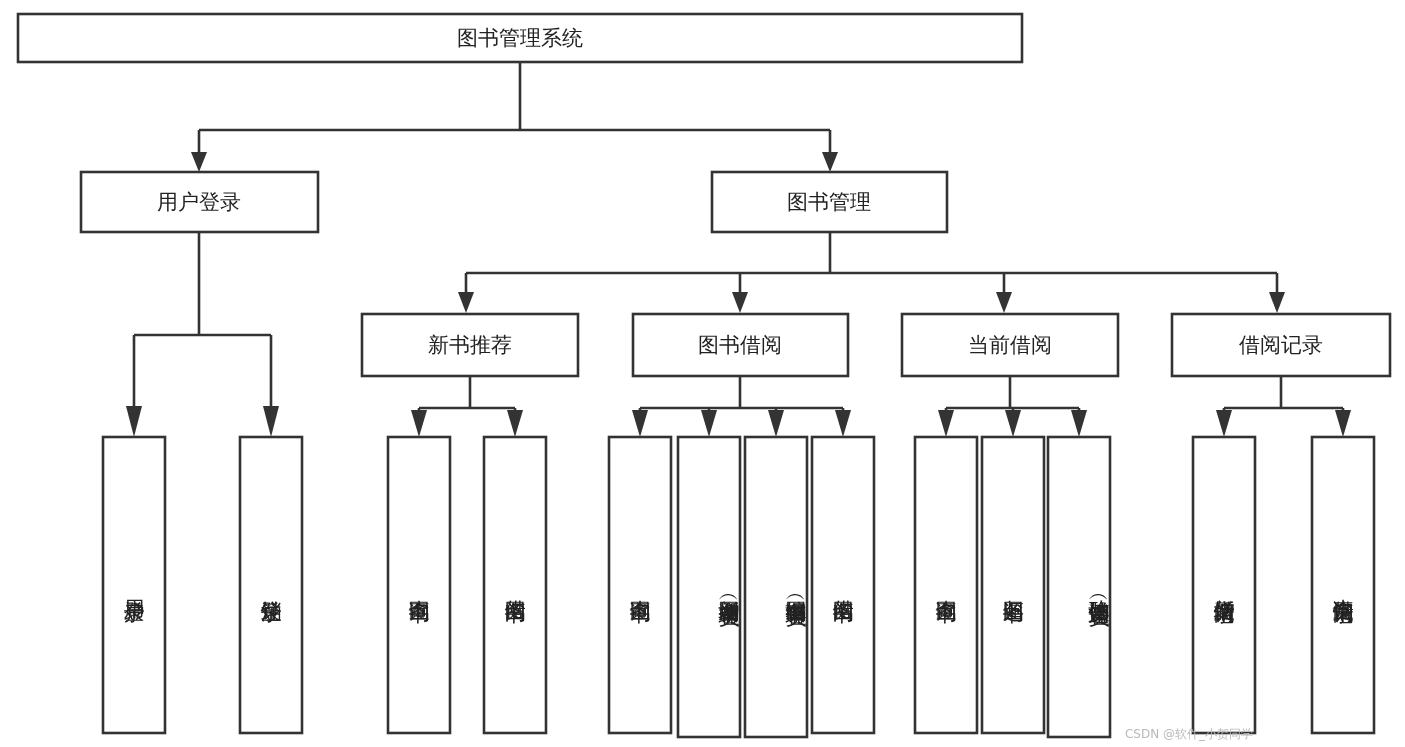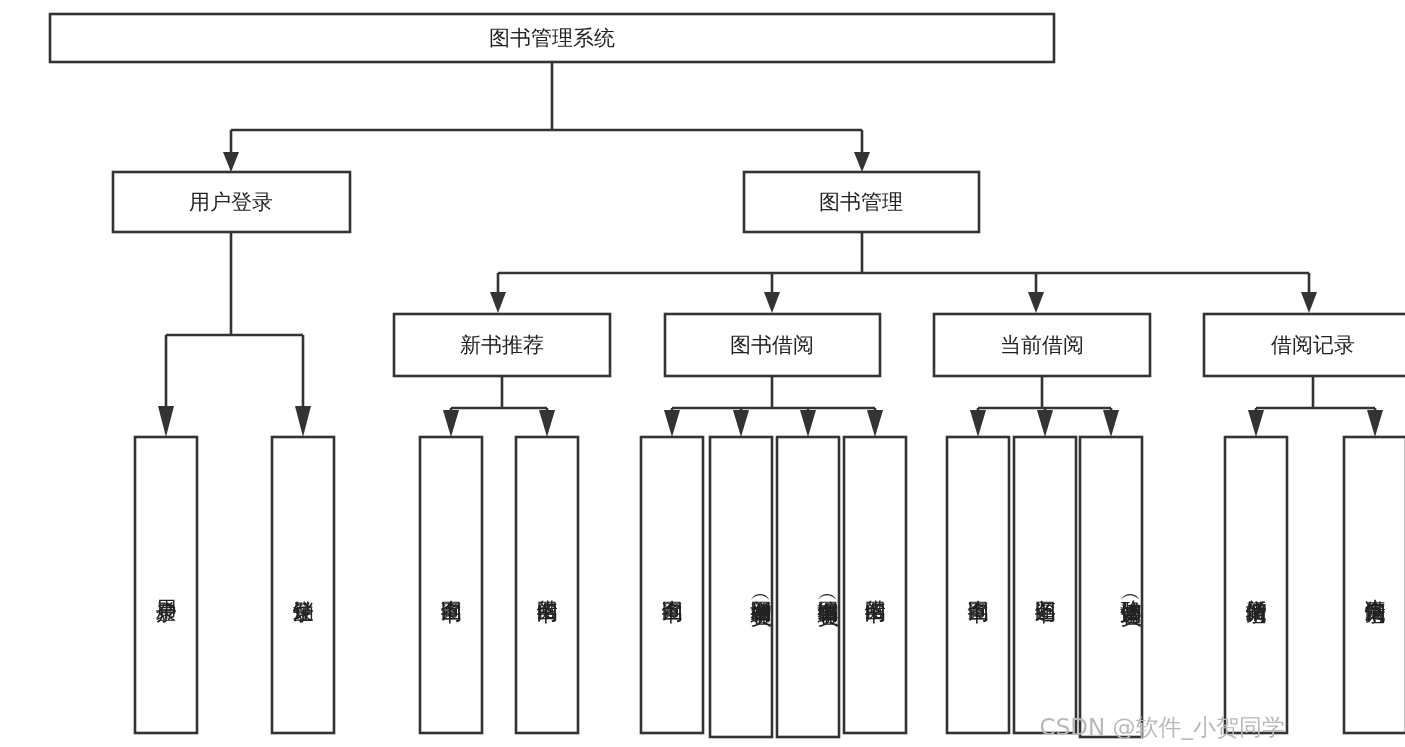--- a/index.html
+++ b/index.html
@@ -11,21 +11,20 @@
     width: 1405px;
     height: 747px;
     font-family: "DejaVu Sans", "Liberation Sans", sans-serif;
     overflow: hidden;
     position: relative;
   }
   #diagram-root {
     position: relative;
     width: 1261px;
     height: 747px;
-    margin-left: 32px;
   }
   svg.diagram-canvas {
     position: absolute;
     top: 0;
     left: 0;
     width: 1405px;
     height: 747px;
     display: block;
   }
   .node-box {
@@ -62,21 +61,21 @@
     letter-spacing: 1px;
     white-space: nowrap;
     text-align: center;
     pointer-events: none;
   }
   .watermark {
     position: absolute;
     right: 8px;
     bottom: 4px;
     font-family: "DejaVu Sans", "Liberation Sans", sans-serif;
-    font-size: 23px;
+    font-size: 12px;
     color: #b9b9b9;
     white-space: nowrap;
     user-select: none;
   }
 </style>
 </head>
 <body>
 
 <div id="diagram-root">
 

